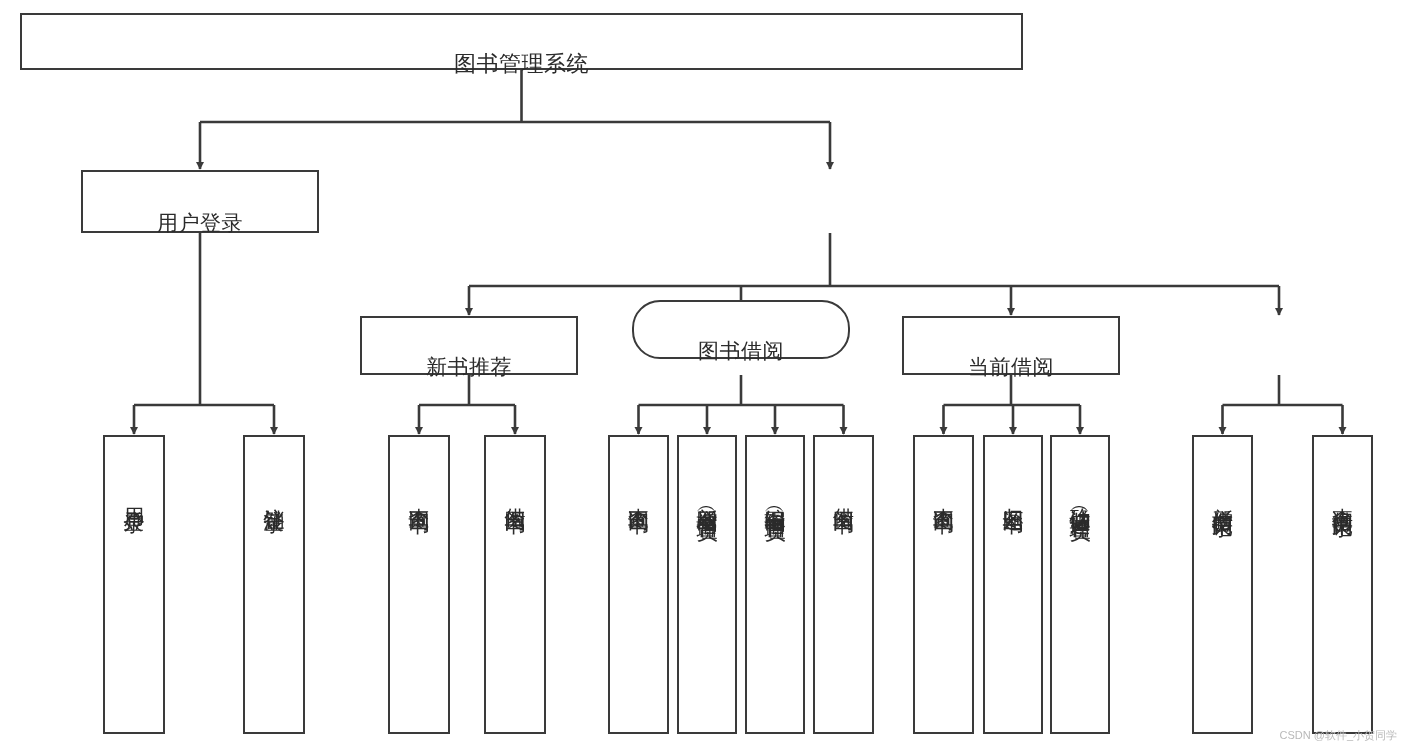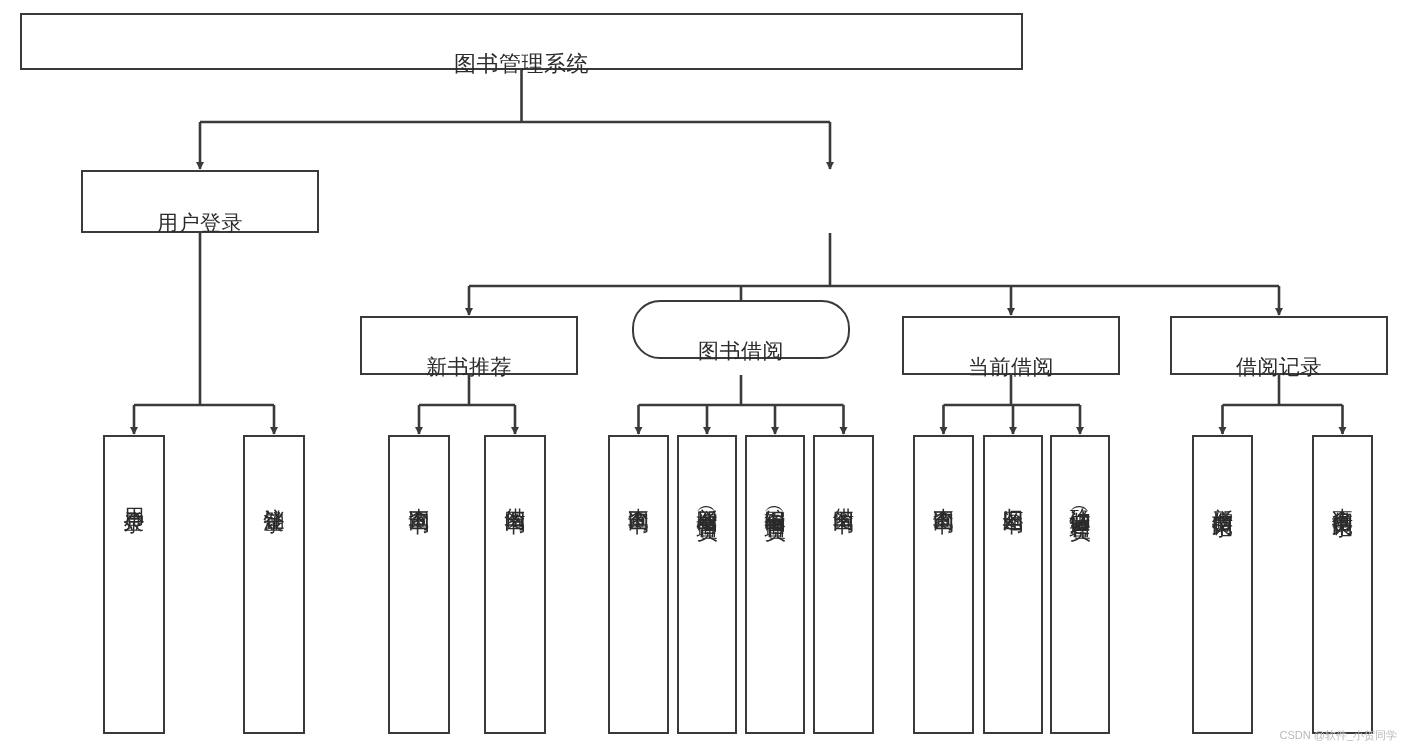--- a/index.html
+++ b/index.html
@@ -133,23 +133,20 @@
 
   <div class="node horiz" style="left:360px; top:316px; width:218px; height:59px;">
     <span class="node-label">新书推荐</span>
   </div>
   <div class="node horiz" style="left:632px; top:300px; width:218px; height:59px;border-radius:28px;">
     <span class="node-label">图书借阅</span>
   </div>
   <div class="node horiz" style="left:902px; top:316px; width:218px; height:59px;">
     <span class="node-label">当前借阅</span>
   </div>
-  <div class="node horiz" style="left:1170px; top:316px; width:218px; height:59px;">
-    <span class="node-label">借阅记录</span>
-  </div>
 
   <div class="node vert" style="left:103px; top:435px; width:62px; height:299px;">
     <span class="node-label">用户登录</span>
   </div>
   <div class="node vert" style="left:243px; top:435px; width:62px; height:299px;">
     <span class="node-label">注销登录</span>
   </div>
 
   <div class="node vert" style="left:388px; top:435px; width:62px; height:299px;">
     <span class="node-label">查询图书</span>

